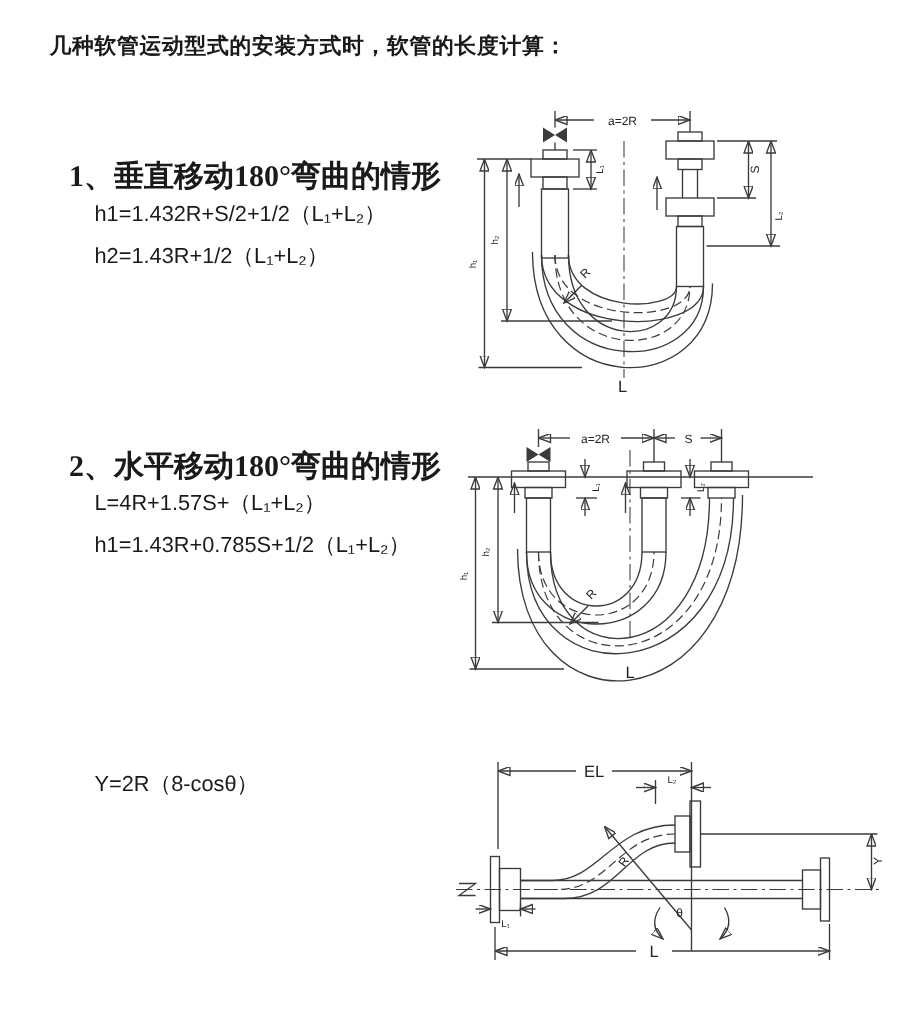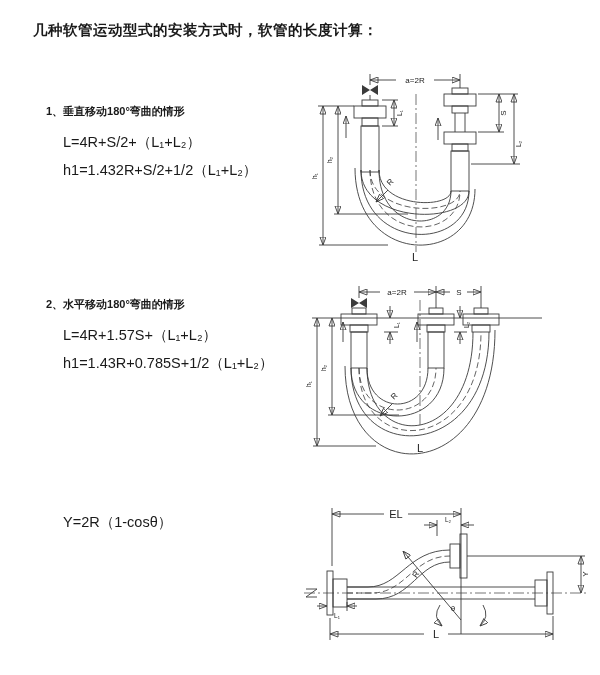--- a/index.html
+++ b/index.html
@@ -4,50 +4,50 @@
 <style>
   html,body{margin:0;padding:0;}
   body{
     width:600px;height:675px;background:#ffffff;position:relative;
     font-family:"Liberation Sans","DejaVu Sans",sans-serif;color:#1a1a1a;
     overflow:hidden;
   }
   .title{position:absolute;left:33px;top:21px;font-size:14.5px;font-weight:bold;letter-spacing:.5px;white-space:nowrap;}
   .sec{position:absolute;left:46px;width:290px;}
   #sec1{top:104px}#sec2{top:297px}#sec3{top:513px}
-  .sec .heading{font-size:11px;font-weight:bold;height:29px;white-space:nowrap;}
+  .sec .heading{font-size:20px;font-weight:bold;height:29px;white-space:nowrap;font-family:Liberation Serif, serif;}
   .sec .formula{font-size:14.5px;height:28px;padding-left:17px;white-space:nowrap;}
   svg.diag{position:absolute;}
   .diag line,.diag path,.diag rect{stroke:#3b3b3b;stroke-width:.9;fill:none;stroke-linecap:butt;}
   .diag .fill{fill:#3b3b3b;stroke:none;}
   .diag .dash{stroke-dasharray:6 3;stroke-width:.8;}
   .diag .cl{stroke-dasharray:11 3 2 3;stroke-width:.7;}
   .diag text{fill:#222;stroke:none;font-size:8px;}
   .diag text.sm{font-size:6.5px;}
   .diag text.big{font-size:11px;}
 </style>
 </head>
 <body>
 
 <div class="title">几种软管运动型式的安装方式时，软管的长度计算：</div>
 
 <div class="sec" id="sec1">
   <div class="heading">1、垂直移动180°弯曲的情形</div>
-  <div class="formula">L=4R+S/2+（L₁+L₂）</div>
   <div class="formula">h1=1.432R+S/2+1/2（L₁+L₂）</div>
+  <div class="formula">h2=1.43R+1/2（L₁+L₂）</div>
 </div>
 
 <div class="sec" id="sec2">
   <div class="heading">2、水平移动180°弯曲的情形</div>
   <div class="formula">L=4R+1.57S+（L₁+L₂）</div>
   <div class="formula">h1=1.43R+0.785S+1/2（L₁+L₂）</div>
 </div>
 
 <div class="sec" id="sec3">
-  <div class="formula">Y=2R（1-cosθ）</div>
+  <div class="formula">Y=2R（8-cosθ）</div>
 </div>
 
 <svg class="diag" style="left:308px;top:64px" width="284" height="202" viewBox="0 0 284 202">
   <defs>
     <marker id="a1e" markerWidth="9" markerHeight="8" refX="8" refY="3" orient="auto" markerUnits="userSpaceOnUse">
         <path d="M0,0 L8,3 L0,6 z" fill="#3b3b3b" stroke="none"></path>
       </marker>
     <marker id="a1s" markerWidth="9" markerHeight="8" refX="0" refY="3" orient="auto" markerUnits="userSpaceOnUse">
         <path d="M8,0 L0,3 L8,6 z" fill="#3b3b3b" stroke="none"></path>
       </marker>

